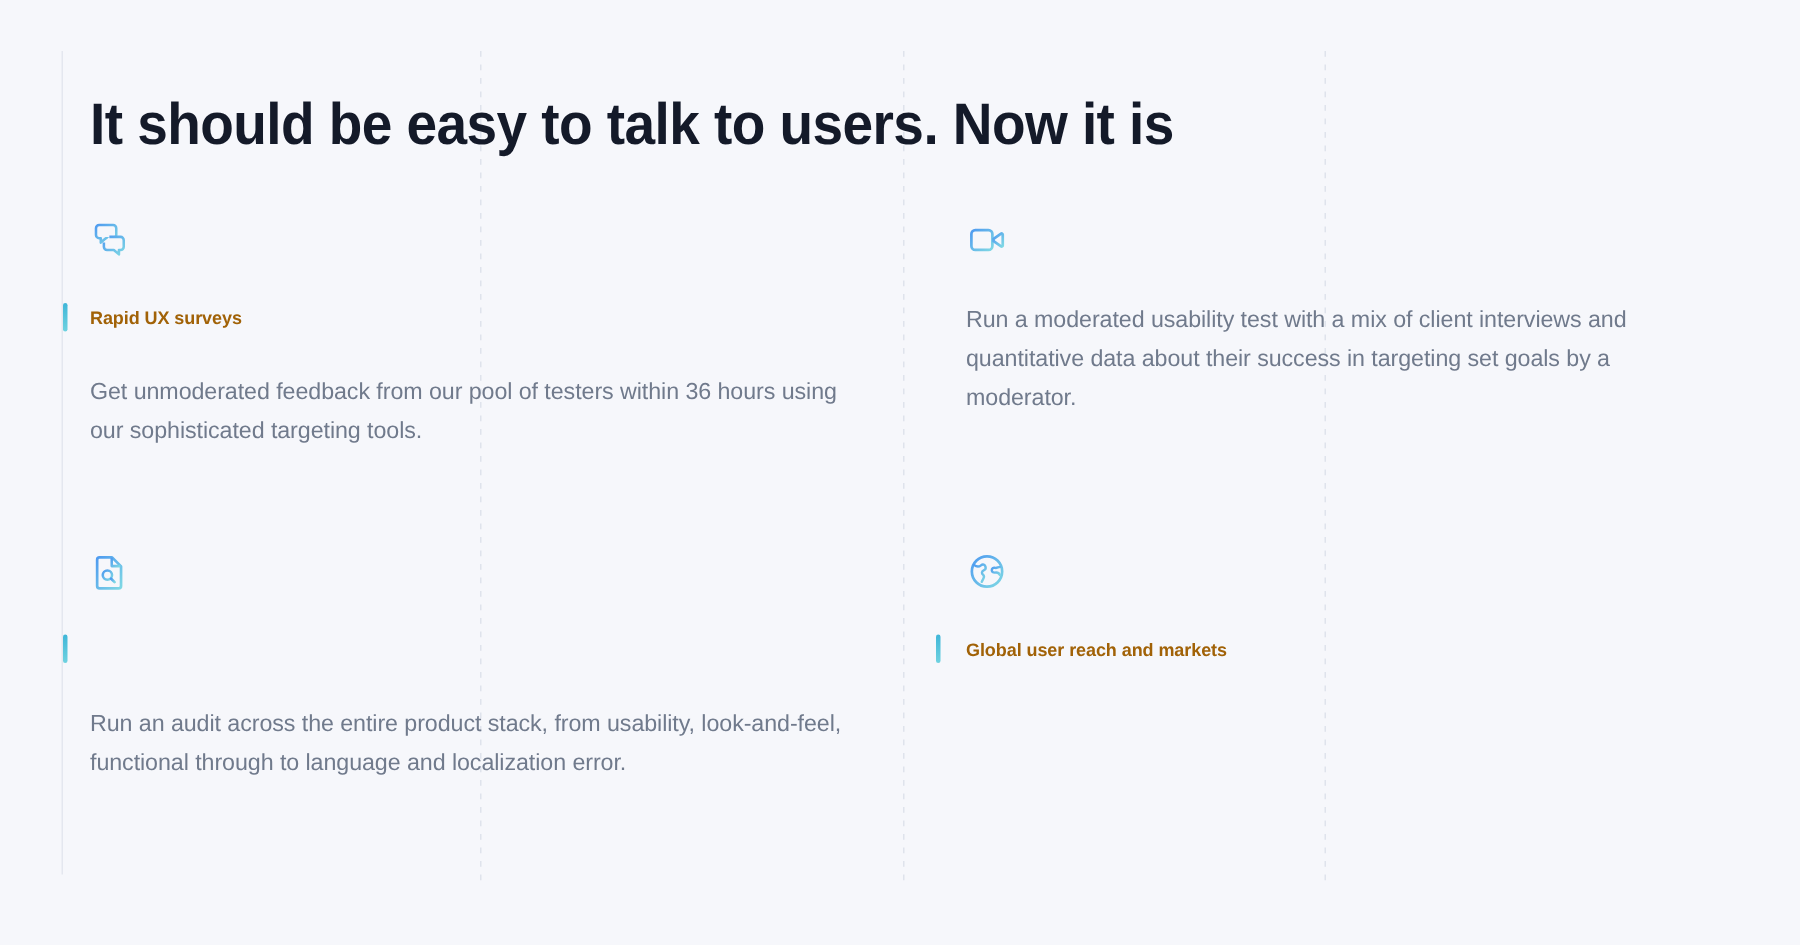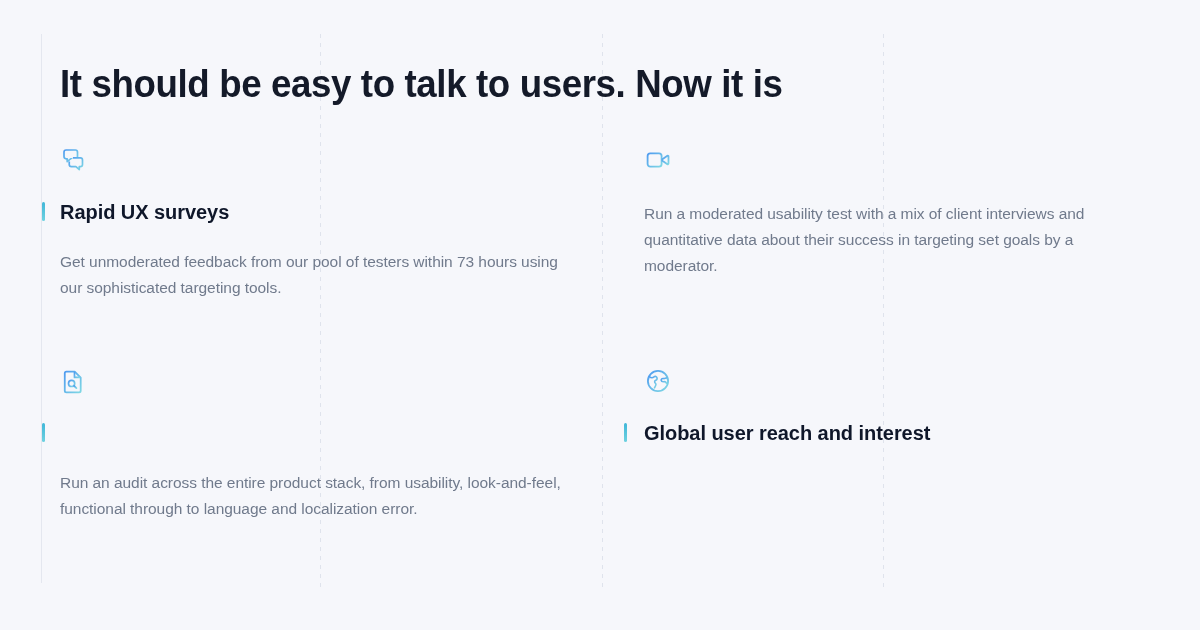--- a/index.html
+++ b/index.html
@@ -119,24 +119,24 @@
     left: -18px;
     top: 1px;
     width: 3px;
     height: 19px;
     border-radius: 2px;
     background: linear-gradient(to bottom, #3fb6d8, #6fd2e0);
   }
   .card.col-right .accent-bar { left: -20px; }
 
   .card-title {
-    font-size: 20px;
+    font-size: 12px;
     line-height: 20px;
     font-weight: 700;
-    color: #0f172a;
+    color: #a16207;
     letter-spacing: -0.05px;
   }
 
   .card-body {
     font-size: 15.5px;
     line-height: 26px;
     color: #707a8c;
     letter-spacing: -0.05px;
     max-width: 516px;
     font-weight: 400;
@@ -171,21 +171,21 @@
               </linearGradient>
             </defs>
             <path d="M3 5.2c0-1.2.95-2.2 2.12-2.2h9.26c1.17 0 2.12 1 2.12 2.2v4.4c0 1.2-.95 2.2-2.12 2.2H9.6l-3.4 2.9v-2.9H5.12C3.95 11.8 3 10.8 3 9.6V5.2z" stroke="url(#gA)" stroke-width="1.7" stroke-linejoin="round"></path>
             <path d="M11.9 10.9h7.48c1.17 0 2.12 1 2.12 2.2v4.4c0 1.2-.95 2.2-2.12 2.2h-1.08v2.9l-3.4-2.9h-4.52c-1.17 0-2.12-1-2.12-2.2v-2.9" stroke="url(#gA)" stroke-width="1.7" stroke-linejoin="round" fill="#f6f7fb"></path>
           </svg>
         </span>
         <div class="card-title-row">
           <span class="accent-bar"></span>
           <span class="card-title">Rapid UX surveys</span>
         </div>
-        <p class="card-body">Get unmoderated feedback from our pool of testers within 73 hours using our sophisticated targeting tools.</p>
+        <p class="card-body">Get unmoderated feedback from our pool of testers within 36 hours using our sophisticated targeting tools.</p>
       </div>
 
       <div class="card col-right">
         <span class="card-icon">
           <svg viewBox="0 0 26 26" width="26" height="26" fill="none">
             <defs>
               <linearGradient id="gB" x1="0" y1="0" x2="1" y2="1">
                 <stop offset="0%" stop-color="#4f9bf0"></stop>
                 <stop offset="100%" stop-color="#7fd8e4"></stop>
               </linearGradient>
@@ -227,19 +227,19 @@
                 <stop offset="100%" stop-color="#7fd8e4"></stop>
               </linearGradient>
             </defs>
             <circle cx="13" cy="13" r="10.1" stroke="url(#gD)" stroke-width="1.8"></circle>
             <path d="M4.3 8.6c1.9 1.5 3.6 1.2 4.7.3 1.3-1.1 2.6-.4 3 .9.35 1.1-.2 2.1-1.2 2.5-1.5.6-1.4 2.1-.5 2.8.8.6.8 1.6.4 2.4l-1.2 2.4" stroke="url(#gD)" stroke-width="1.6" stroke-linecap="round" stroke-linejoin="round"></path>
             <path d="M21.9 9.9c-1.4.1-2.3 1-3.4.7-1.3-.35-2.5.5-2.3 1.8.2 1.2 1.4 1.4 2.5 1.3 1.3-.15 2.4.5 2.9 1.6" stroke="url(#gD)" stroke-width="1.6" stroke-linecap="round" stroke-linejoin="round"></path>
           </svg>
         </span>
         <div class="card-title-row">
           <span class="accent-bar"></span>
-          <span class="card-title">Global user reach and interest</span>
+          <span class="card-title">Global user reach and markets</span>
         </div>
       </div>
 
     </div>
   </div>
 </div>
 
 </body></html>

